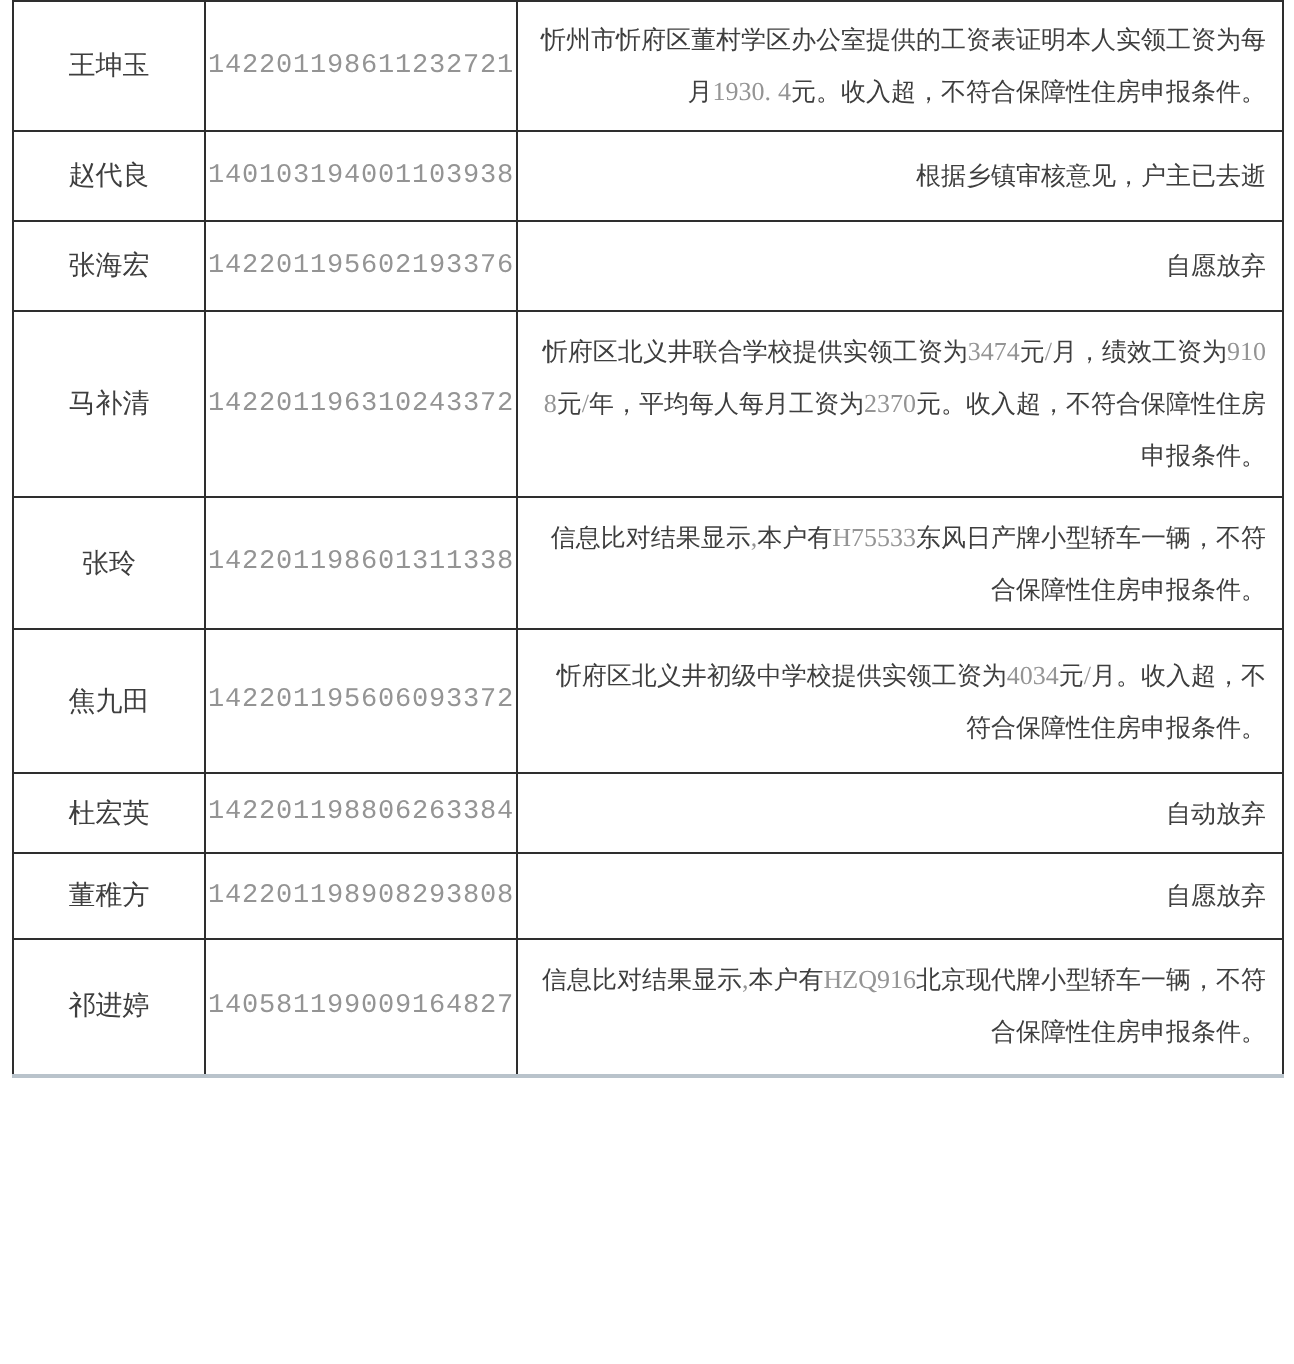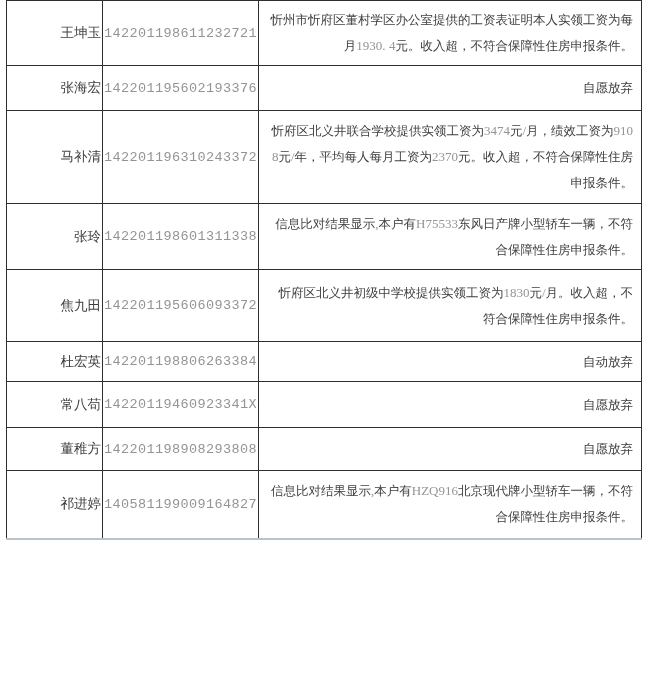--- a/index.html
+++ b/index.html
@@ -27,21 +27,21 @@
     vertical-align:middle;
     background:var(--background);
   }
   .doc-table tr:last-child td{
     border-bottom:2px solid var(--bottom-edge);
   }
   col.c1{width:96px;}
   col.c2{width:156px;}
   col.c3{width:383px;}
   td.cell-name{
-    text-align:right;
+    text-align:center;
     color:var(--text);
     font-size:13.5px;
   }
   td.cell-id{
     text-align:center;
     color:var(--muted);
     font-family:Liberation Mono, monospace;
     font-size:13.5px;
     letter-spacing:0.4px;
   }
@@ -67,49 +67,49 @@
     <col class="c1">
     <col class="c2">
     <col class="c3">
   </colgroup>
   <tbody id="rows">
       <tr style="height: 63px;">
     <td class="cell-name">王坤玉</td>
     <td class="cell-id">142201198611232721</td>
     <td class="cell-remark">忻州市忻府区董村学区办公室提供的工资表证明本人实领工资为每月<span class="latin">1930.</span> <span class="latin">4</span>元。收入超，不符合保障性住房申报条件。</td>
   </tr>
+      <tr style="height: 45px;">
+    <td class="cell-name">赵代良</td>
+    <td class="cell-id">140103194001103938</td>
+    <td class="cell-remark">根据乡镇审核意见，户主已去逝</td>
+  </tr>
       <tr style="height: 45px; padding-left: 36px;">
     <td class="cell-name">张海宏</td>
     <td class="cell-id">142201195602193376</td>
     <td class="cell-remark">自愿放弃</td>
   </tr>
       <tr style="height: 93px;">
     <td class="cell-name">马补清</td>
     <td class="cell-id">142201196310243372</td>
     <td class="cell-remark">忻府区北义井联合学校提供实领工资为<span class="latin">3474</span>元<span class="latin">/</span>月，绩效工资为<span class="latin">9108</span>元<span class="latin">/</span>年，平均每人每月工资为<span class="latin">2370</span>元。收入超，不符合保障性住房申报条件。</td>
   </tr>
       <tr style="height: 66px;">
     <td class="cell-name">张玲</td>
     <td class="cell-id">142201198601311338</td>
     <td class="cell-remark">信息比对结果显示<span class="latin">,</span>本户有<span class="latin">H75533</span>东风日产牌小型轿车一辆，不符合保障性住房申报条件。</td>
   </tr>
       <tr style="height: 72px;">
     <td class="cell-name">焦九田</td>
     <td class="cell-id">142201195606093372</td>
-    <td class="cell-remark">忻府区北义井初级中学校提供实领工资为<span class="latin">1830</span>元<span class="latin">/</span>月。收入超，不符合保障性住房申报条件。</td>
+    <td class="cell-remark">忻府区北义井初级中学校提供实领工资为<span class="latin">4034</span>元<span class="latin">/</span>月。收入超，不符合保障性住房申报条件。</td>
   </tr>
       <tr style="height: 40px;">
     <td class="cell-name">杜宏英</td>
     <td class="cell-id">142201198806263384</td>
     <td class="cell-remark">自动放弃</td>
-  </tr>
-      <tr style="height: 46px;">
-    <td class="cell-name">常八苟</td>
-    <td class="cell-id">14220119460923341X</td>
-    <td class="cell-remark">自愿放弃</td>
   </tr>
       <tr style="height: 43px;">
     <td class="cell-name">董稚方</td>
     <td class="cell-id">142201198908293808</td>
     <td class="cell-remark">自愿放弃</td>
   </tr>
       <tr style="height: 68px;">
     <td class="cell-name">祁进婷</td>
     <td class="cell-id">140581199009164827</td>
     <td class="cell-remark">信息比对结果显示<span class="latin">,</span>本户有<span class="latin">HZQ916</span>北京现代牌小型轿车一辆，不符合保障性住房申报条件。</td>

